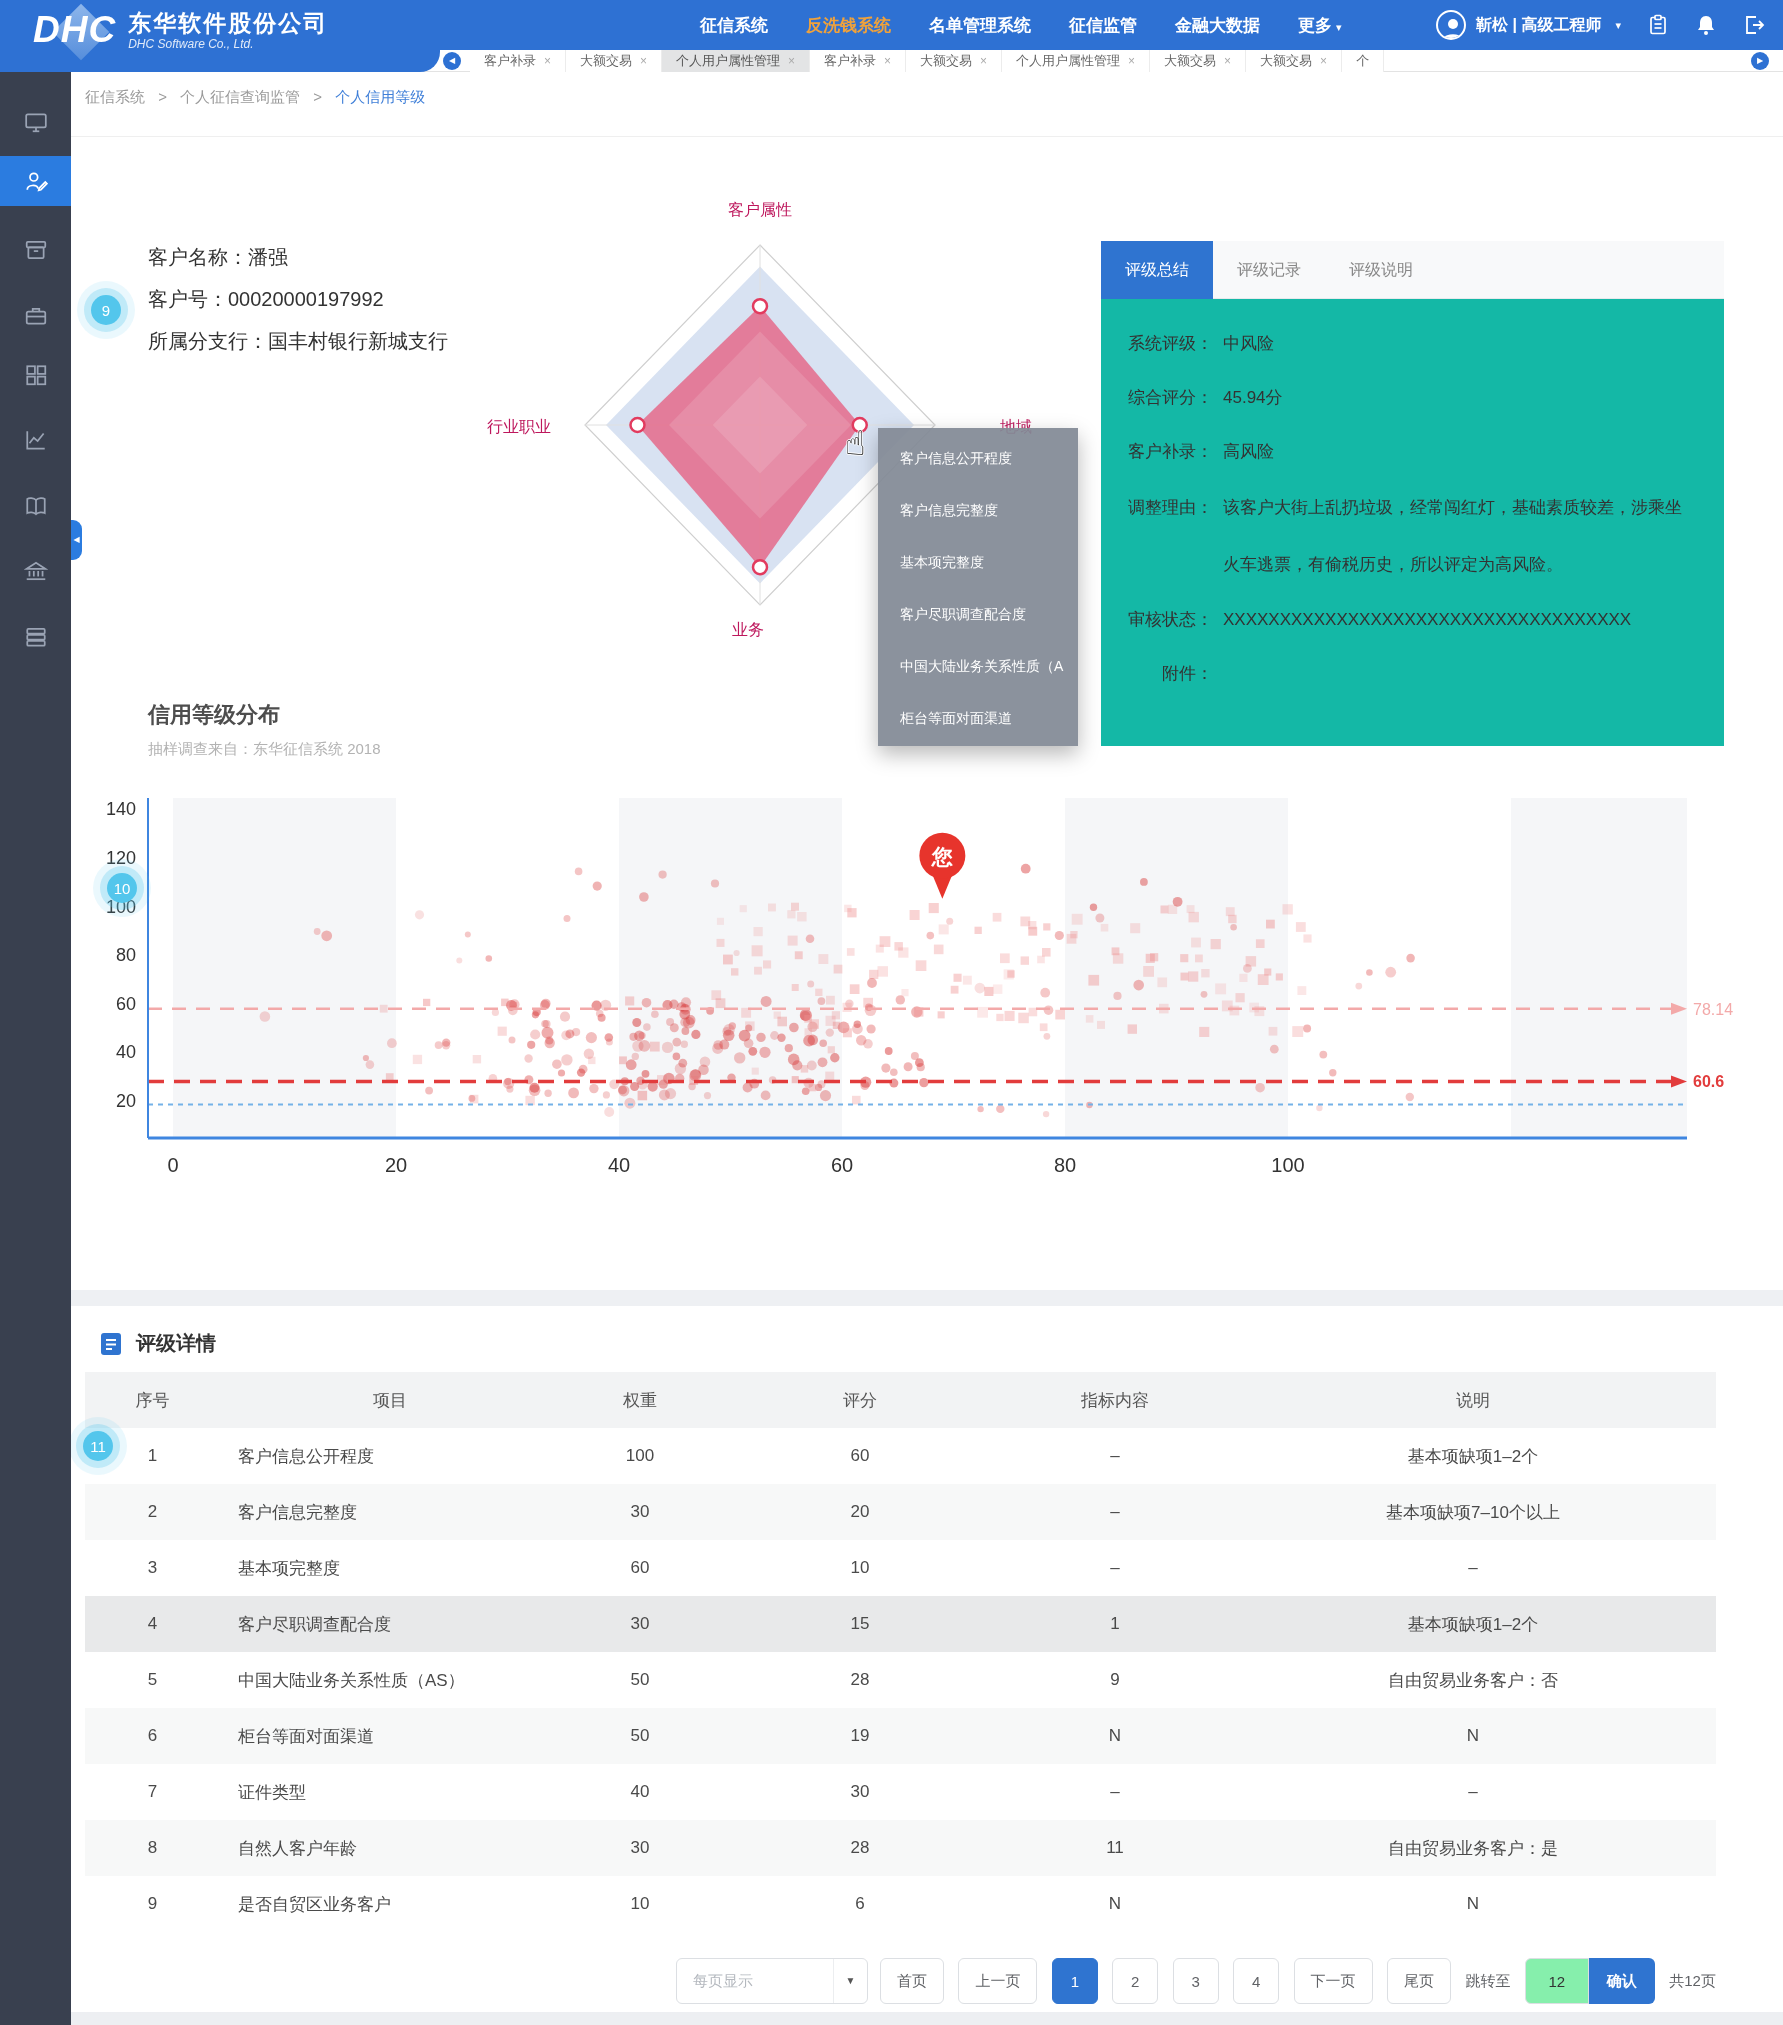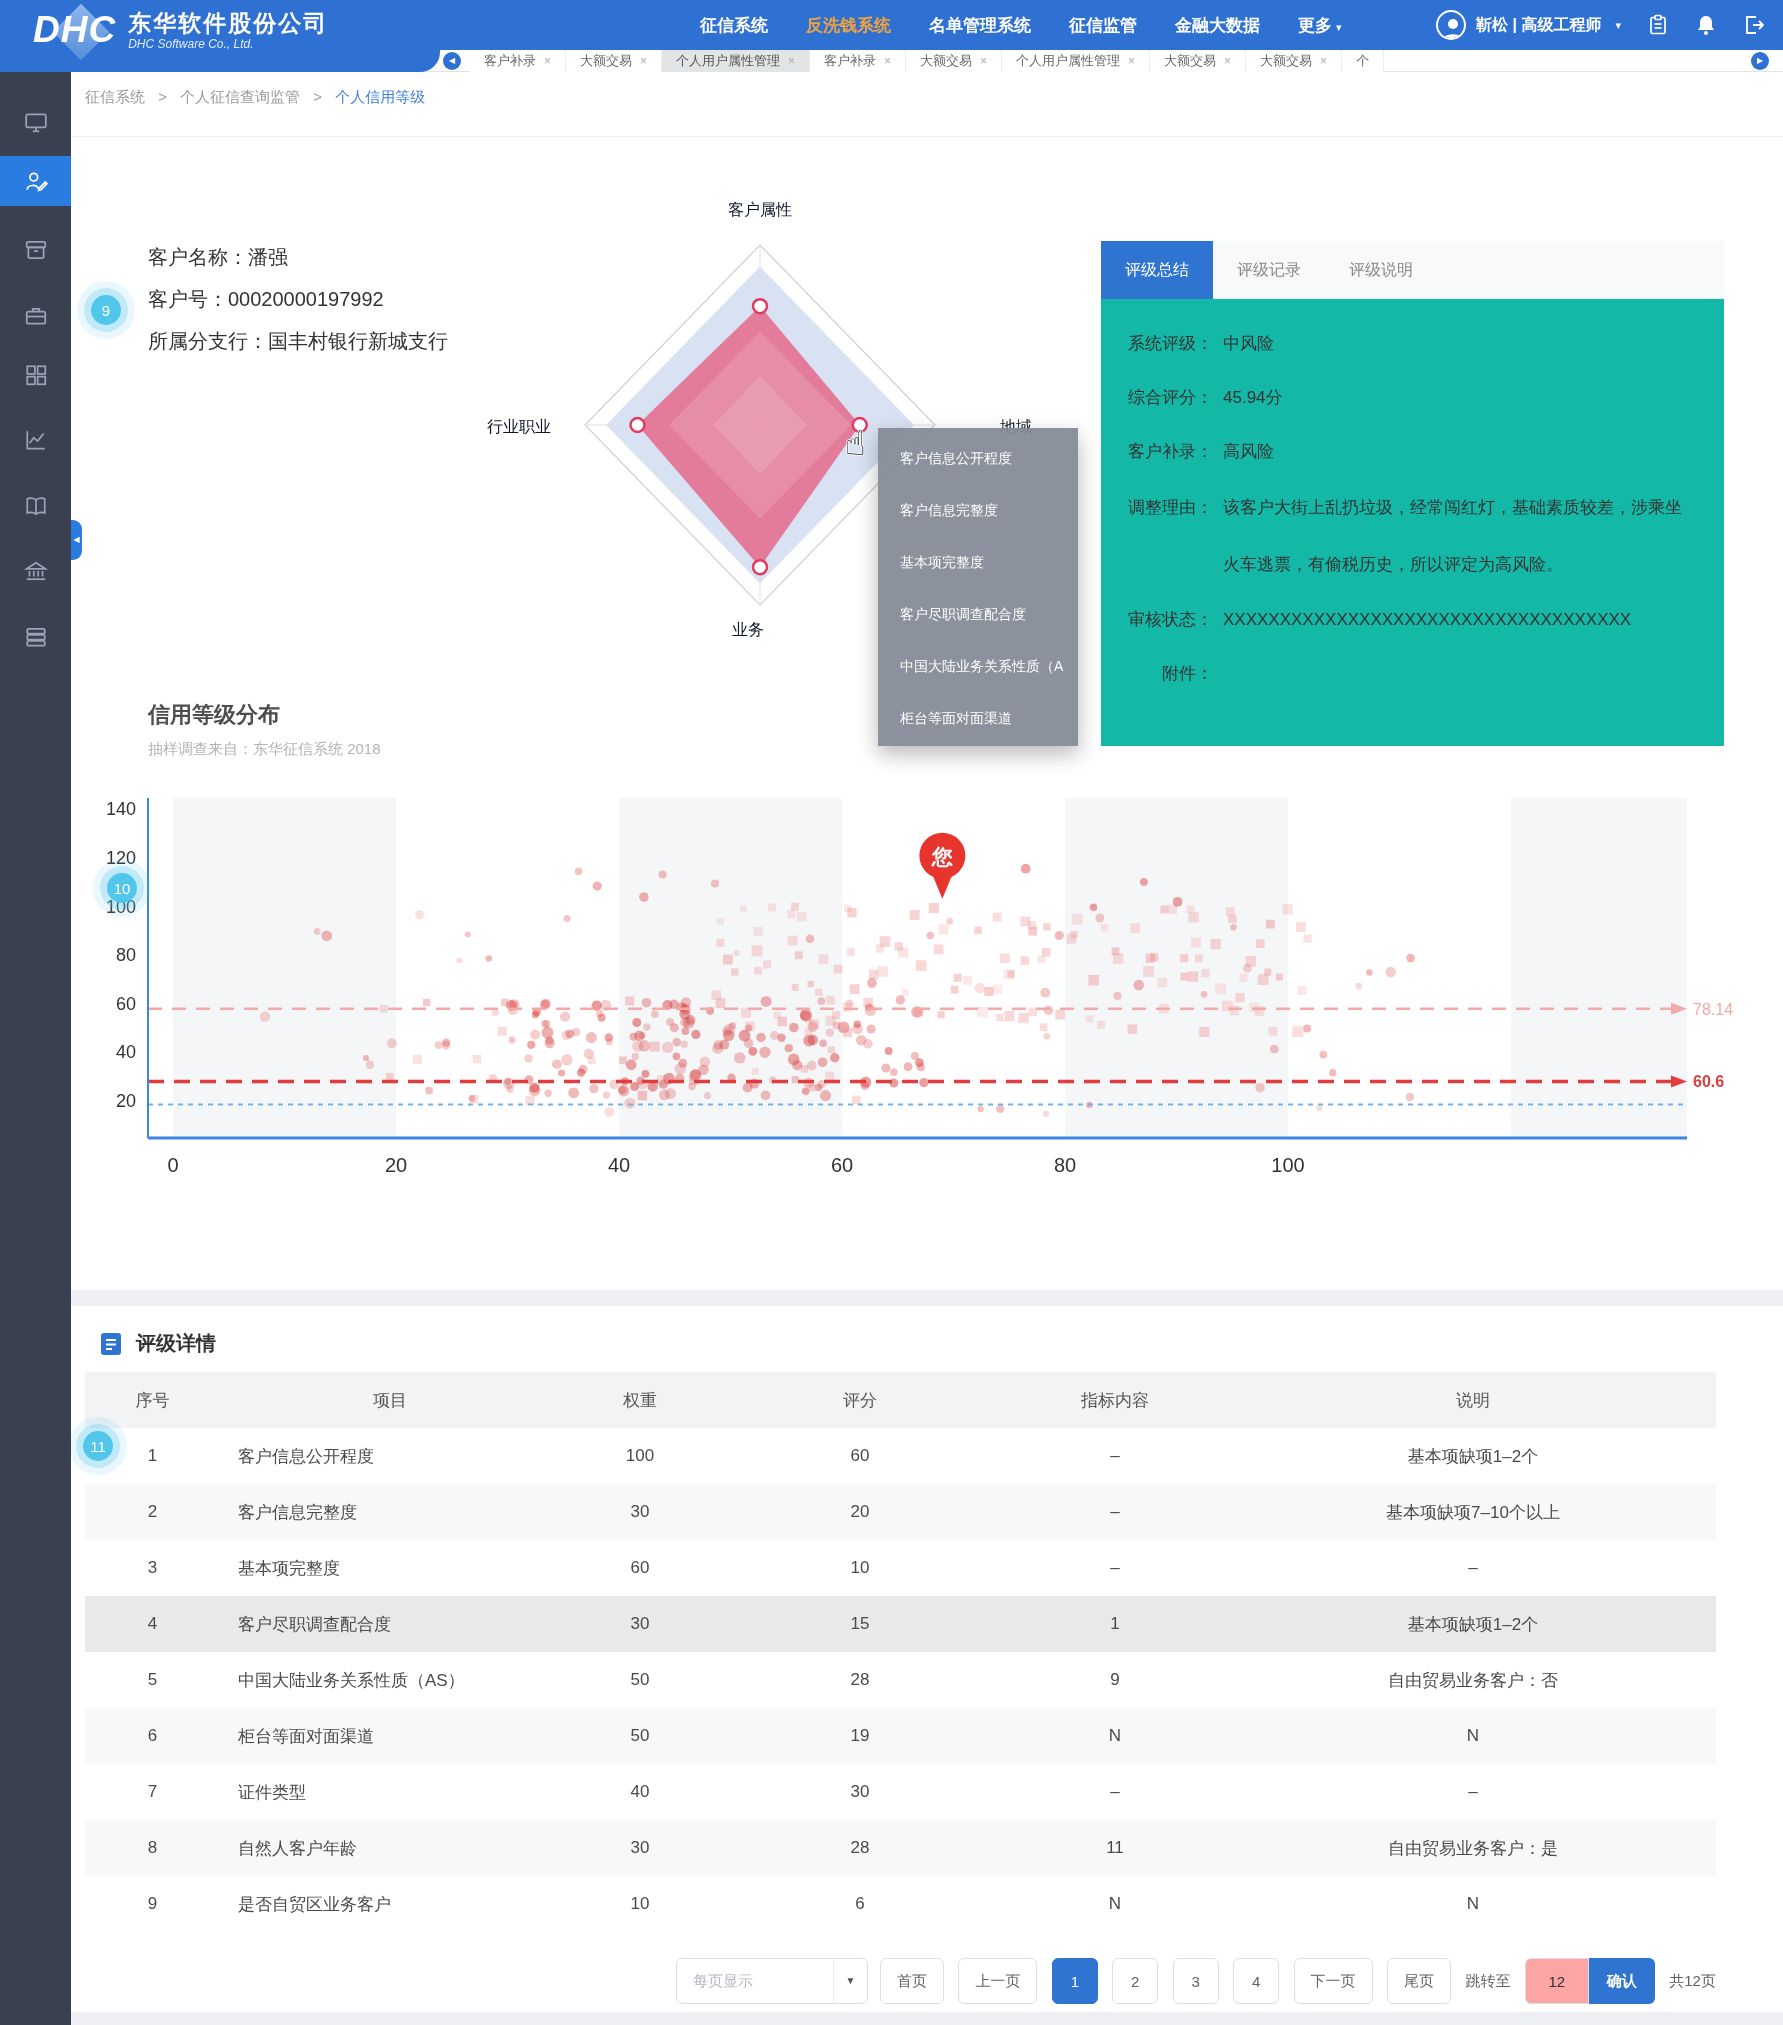--- a/index.html
+++ b/index.html
@@ -49,21 +49,21 @@
 
   
   .cust{position:absolute;left:148px;top:236px;font-size:20px;color:#333;}
   .cust div{height:42px;line-height:42px;}
 
   
   .badge{position:absolute;width:30px;height:30px;border-radius:50%;background:#53c6ec;color:#fff;font-size:15px;display:flex;align-items:center;justify-content:center;box-shadow:0 0 0 7px rgba(83,198,236,.28),0 0 0 14px rgba(83,198,236,.12);z-index:15;}
 
   
   .radar-wrap{position:absolute;left:460px;top:195px;width:600px;height:480px;}
-  .radar-label{position:absolute;font-size:16px;color:#0f172a;white-space:nowrap;}
+  .radar-label{position:absolute;font-size:16px;color:#be185d;white-space:nowrap;}
   .hand-cursor{position:absolute;left:385px;top:228px;font-size:34px;color:#1a1a1a;text-shadow:-1px 0 #fff,1px 0 #fff,0 -1px #fff,0 1px #fff;z-index:12;}
 
   
   .hover-menu{position:absolute;left:878px;top:428px;width:200px;height:318px;background:rgba(130,138,150,.93);box-shadow:0 8px 20px rgba(0,0,0,.28);z-index:14;padding-top:4px;overflow:hidden;}
   .hover-item{height:52px;line-height:52px;padding-left:22px;color:#fff;font-size:14px;white-space:nowrap;cursor:pointer;}
 
   
   .panel{position:absolute;left:1101px;top:241px;width:623px;height:505px;background:#14b8a6;z-index:10;}
   .panel-tabs{height:58px;background:#f8f9fa;border-bottom:1px solid #e8eaec;display:flex;}
   .ptab{width:112px;height:58px;line-height:58px;text-align:center;font-size:16px;color:#888;cursor:pointer;}
@@ -96,21 +96,21 @@
 
   
   .pager-select{position:absolute;left:676px;top:1958px;width:192px;height:46px;border:1px solid #dcdfe3;border-radius:6px;background:#fff;display:flex;align-items:center;cursor:pointer;}
   .pager-select .sel-txt{flex:1;padding-left:16px;font-size:15px;color:#b5b9bf;}
   .pager-select .sel-caret{width:34px;text-align:center;font-size:10px;color:#555;border-left:1px solid #eceef0;line-height:44px;}
   .pager{position:absolute;left:880px;top:1958px;width:836px;height:46px;display:flex;align-items:center;justify-content:space-between;gap:10px;font-size:15px;color:#606266;}
   .pbtn{height:46px;min-width:46px;padding:0 16px;border:1px solid #dcdfe3;border-radius:6px;background:#fff;display:flex;align-items:center;justify-content:center;cursor:pointer;}
   .pbtn.num{padding:0;width:46px;}
   .pbtn.active{background:#2f74d0;border-color:#2f74d0;color:#fff;}
   .jump-box{display:flex;}
-  .jump-input{width:64px;height:46px;border:1px solid #dcdfe3;border-radius:6px 0 0 6px;text-align:center;font-size:15px;color:#333;background:#fca5a5;}
+  .jump-input{width:64px;height:46px;border:1px solid #dcdfe3;border-radius:6px 0 0 6px;text-align:center;font-size:15px;color:#333;background:#86efac;}
   .jump-btn{width:66px;height:46px;border-radius:0 6px 6px 0;background:#2f74d0;color:#fff;font-size:15px;font-weight:bold;display:flex;align-items:center;justify-content:center;cursor:pointer;}
   .footer-strip{position:absolute;left:0;top:2012px;width:1783px;height:13px;background:#edeff2;}
 </style>
 </head>
 <body>
 
 <div class="page">
 
   <div class="navbar">
     <div class="nav-menu">

